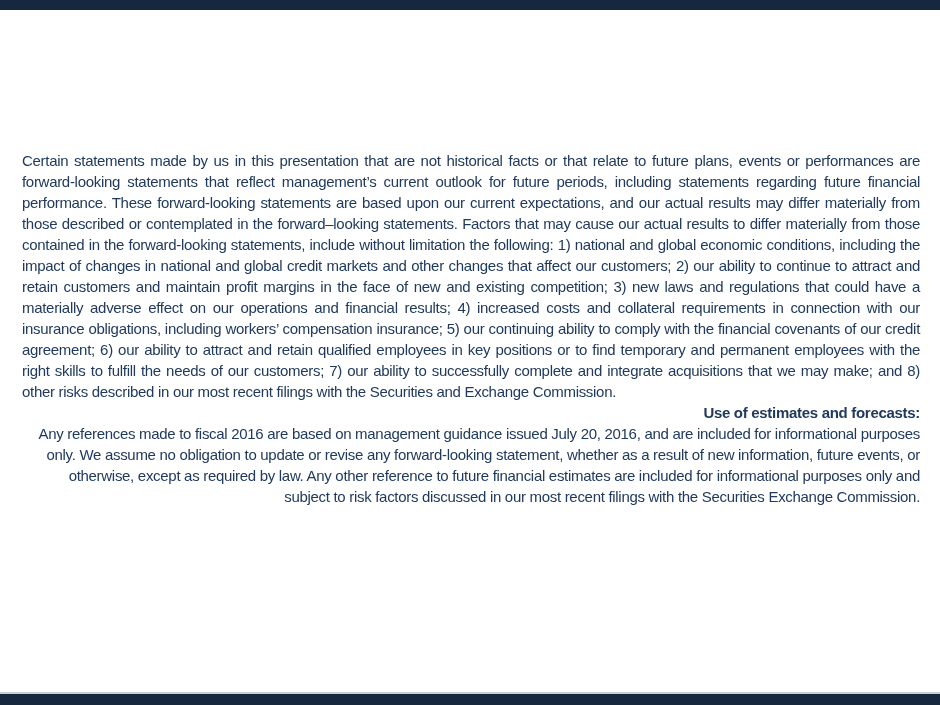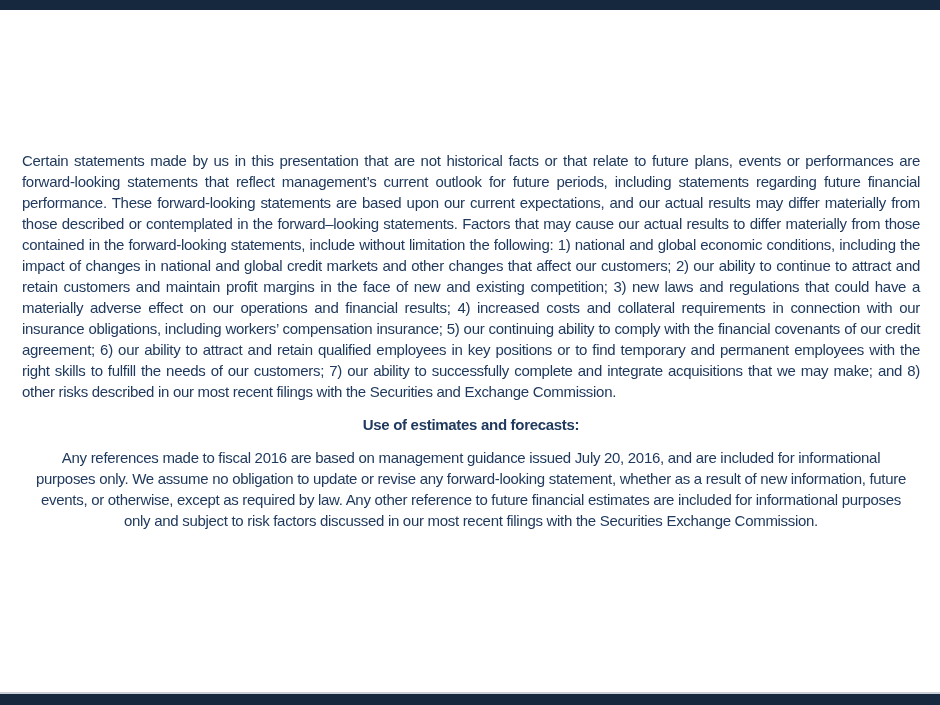--- a/index.html
+++ b/index.html
@@ -43,22 +43,22 @@
   .para-justified {
     text-align: justify;
     margin: 0;
   }
   .estimates-heading {
     font-weight: bold;
     margin-top: 21px;
     text-align: left;
   }
   .para-left {
-    text-align: center;
-    margin: 12px;
+    text-align: right;
+    margin: 0;
   }
   .footer {
     position: absolute;
     left: 0;
     top: 666px;
     width: 940px;
     height: 22px;
   }
   .footer-website {
     position: absolute;

